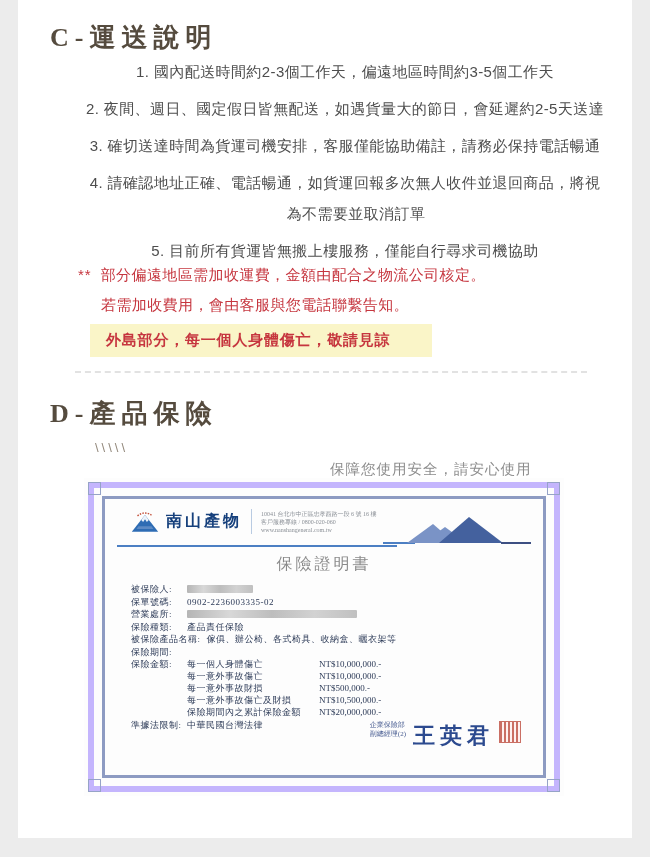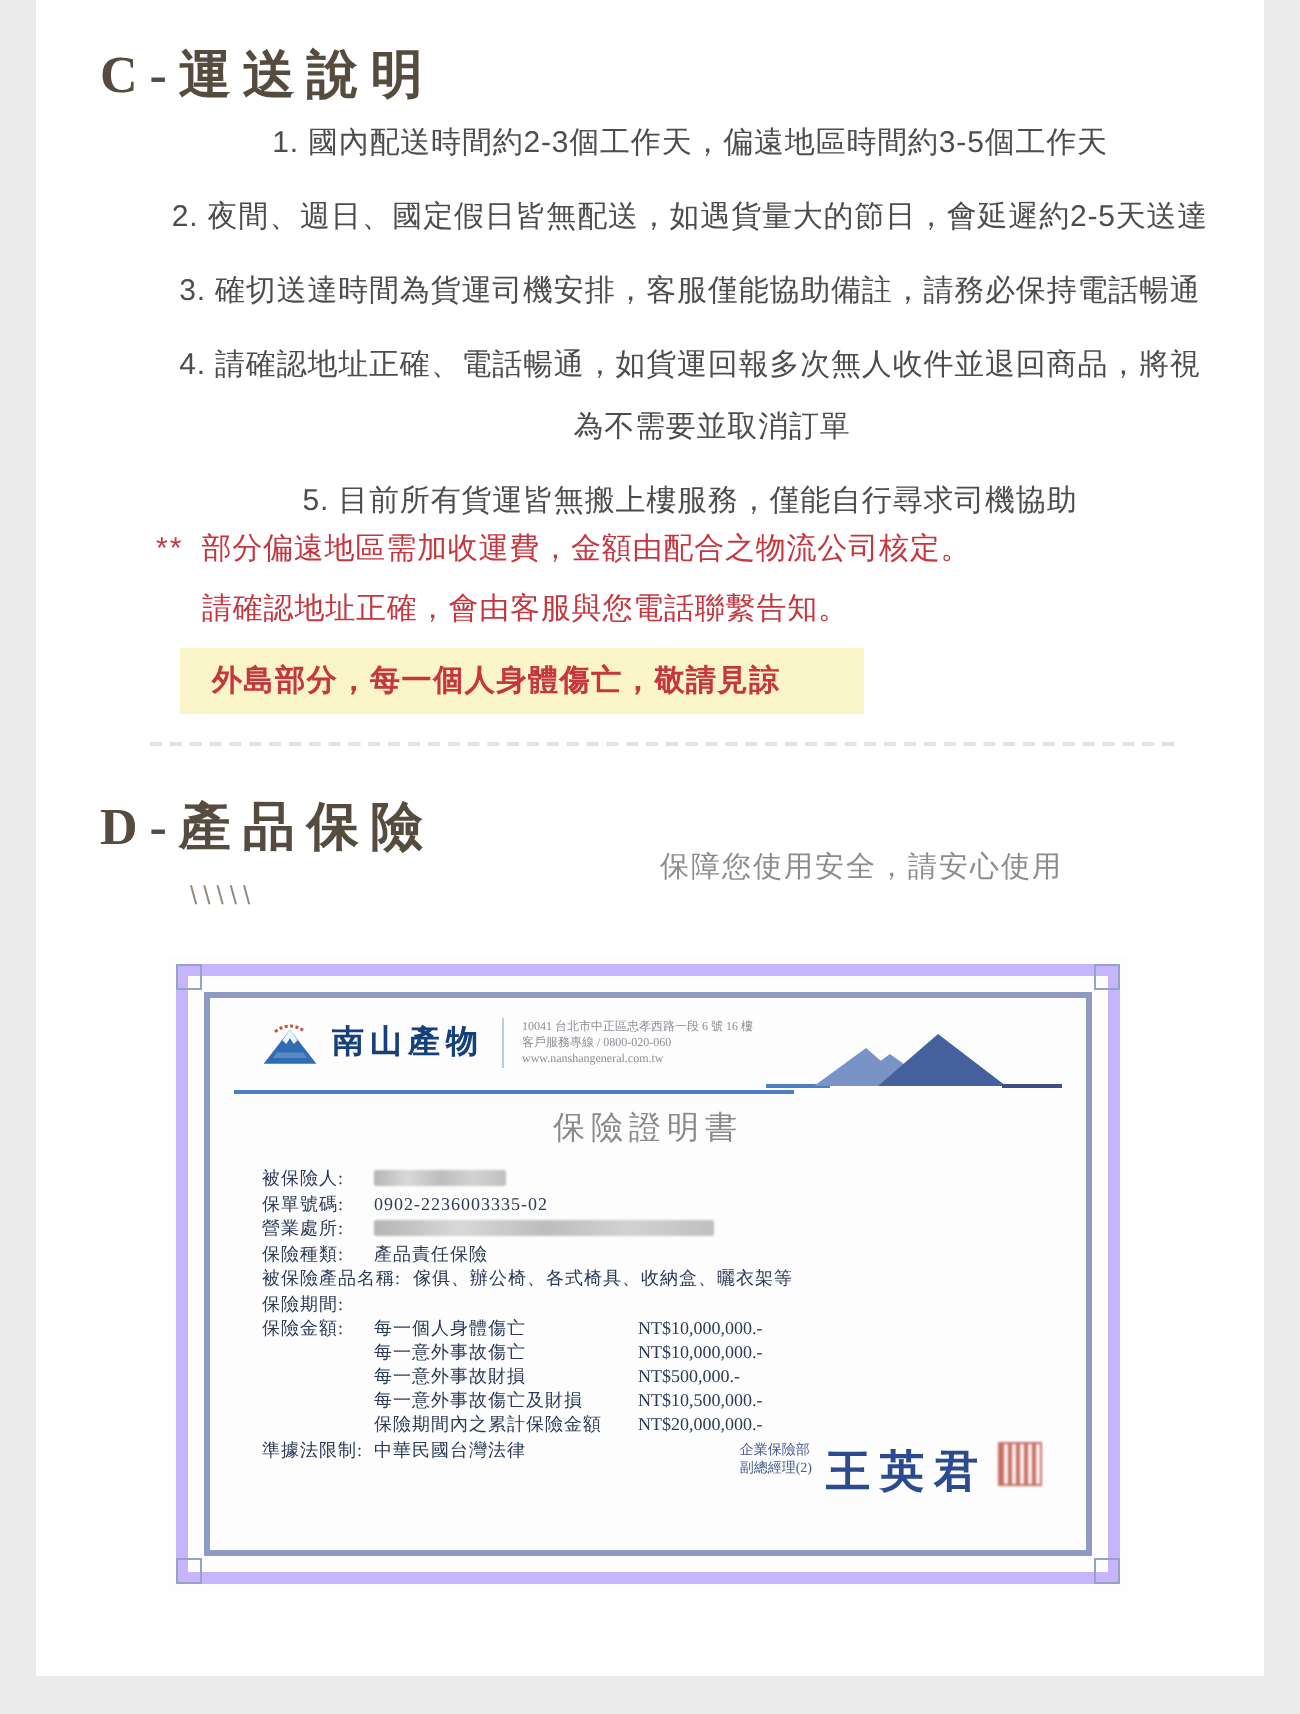--- a/index.html
+++ b/index.html
@@ -42,21 +42,21 @@
   .d-title{left:32px;top:396px;}
   .d-slashes{
     position:absolute;left:77px;top:440px;font-size:13px;color:#93897c;
     letter-spacing:3px;
   }
   .d-quote{
     position:absolute;left:286px;top:404px;font-size:17px;color:#6e665a;
     letter-spacing:1.5px;
   }
   .d-subtitle{
-    position:absolute;left:312px;top:424px;font-size:14.5px;color:#8c8c8c;
+    position:absolute;left:312px;top:460px;font-size:14.5px;color:#8c8c8c;
     letter-spacing:1px;
   }
   
   .certificate{
     position:absolute;left:66px;top:478px;width:480px;height:318px;
     background:#fdfdfd;
   }
   .cert-outer{position:absolute;inset:4px;border:6px solid #c4b5fd;}
   .corner{position:absolute;width:11px;height:11px;border:1px solid #96a3c7;background:transparent;}
   .corner.tl{left:-6px;top:-6px;} .corner.tr{right:-6px;top:-6px;}
@@ -118,21 +118,21 @@
     <div class="ship-item">2. 夜間、週日、國定假日皆無配送，如遇貨量大的節日，會延遲約2-5天送達</div>
     <div class="ship-item">3. 確切送達時間為貨運司機安排，客服僅能協助備註，請務必保持電話暢通</div>
     <div class="ship-item">4. 請確認地址正確、電話暢通，如貨運回報多次無人收件並退回商品，將視為不需要並取消訂單</div>
     <div class="ship-item">5. 目前所有貨運皆無搬上樓服務，僅能自行尋求司機協助</div>
   </div>
 
   <div class="red-notes">
     <div class="red-line">
       <span class="marker">**</span><span>部分偏遠地區需加收運費，金額由配合之物流公司核定。</span>
     </div>
-    <div class="red-line indent">請確認地址正確，會由客服與您電話聯繫告知。</div>
+    <div class="red-line indent">若需加收費用，會由客服與您電話聯繫告知。</div>
     <div class="highlight-box">外島部分，每一個人身體傷亡，敬請見諒</div>
   </div>
 
   <div class="dashed-divider"></div>
 
   <h2 class="section-title d-title">D-產品保險</h2>
   <div class="d-slashes">\\\\\</div>
   <div class="d-subtitle">保障您使用安全，請安心使用</div>
 
   <div class="certificate">

